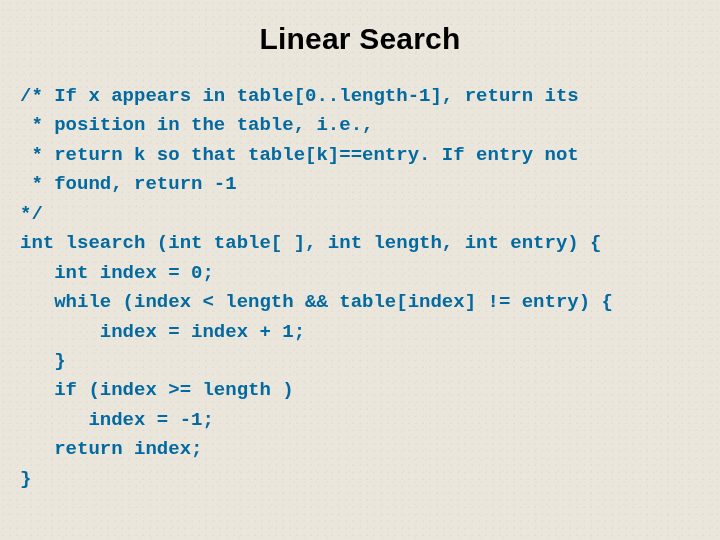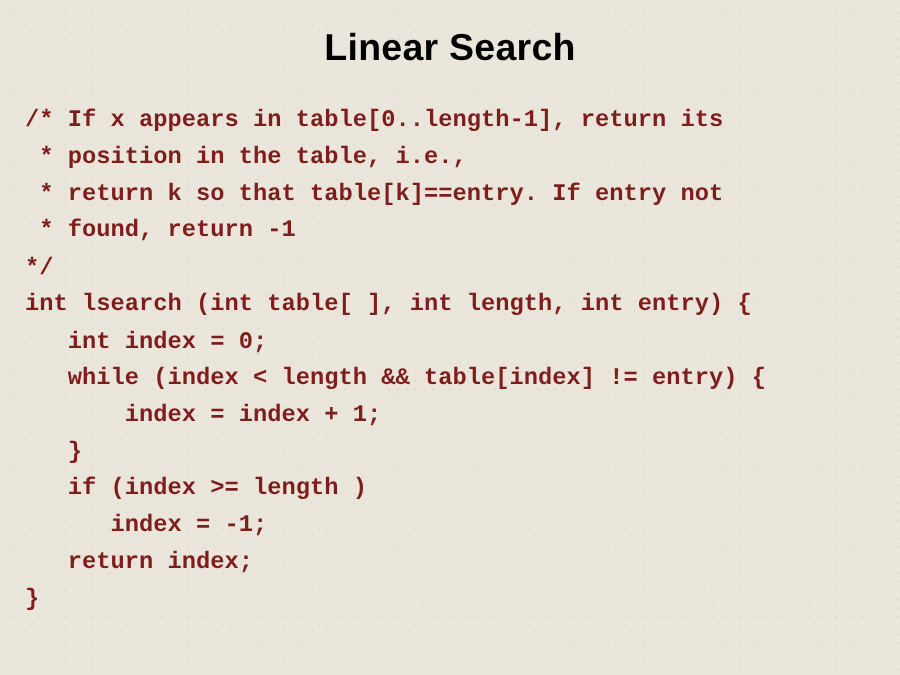--- a/index.html
+++ b/index.html
@@ -31,21 +31,21 @@
     color: #000;
     margin: 0 0 26px 0;
     letter-spacing: 0.2px;
   }
   pre.code {
     margin: 0;
     font-family: "Courier New", Courier, monospace;
     font-size: 19px;
     line-height: 1.55;
     font-weight: bold;
-    color: #7f1d1d;
+    color: #0369a1;
     white-space: pre;
   }
 </style>
 </head>
 <body>
 
 <div class="slide">
   <h1 class="title">Linear Search</h1>
   <pre class="code">/* If x appears in table[0..length-1], return its
  * position in the table, i.e.,

